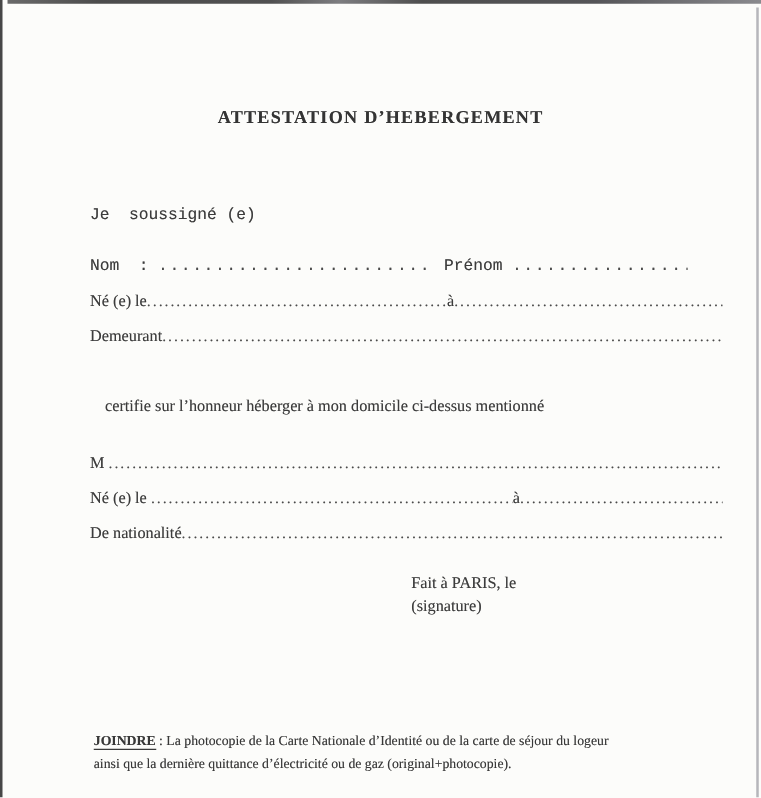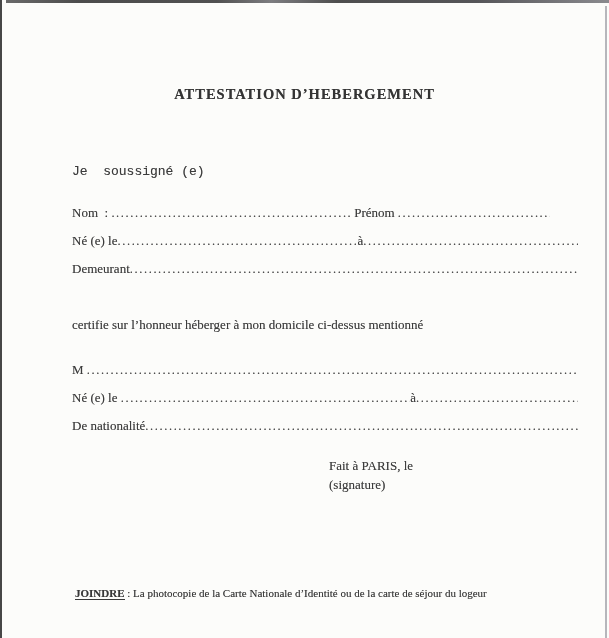--- a/index.html
+++ b/index.html
@@ -91,40 +91,40 @@
 <body>
 
 <div class="scan-edge-top"></div>
 <div class="scan-edge-left"></div>
 <div class="scan-edge-right"></div>
 
 <div class="doc-title">ATTESTATION D’HEBERGEMENT</div>
 
 <div class="text-line" style="left:72px; top:164px;font-family:Liberation Mono, monospace;">Je  soussigné (e)</div>
 
-<div class="form-line" style="top:205px; width:478px;">
+<div class="form-line" style="top:205px; width:478px;font-family:Liberation Mono, monospace;">
   <span class="lbl">Nom  : </span>
   <span class="dots" style="flex-grow:233;">........................................................................................................................................................................................................</span>
   <span class="lbl"> Prénom </span>
   <span class="dots" style="flex-grow:148;">........................................................................................................................................................................................................</span>
 </div>
 
 <div class="form-line" style="top:233px;">
   <span class="lbl">Né (e) le</span>
   <span class="dots" style="flex-grow:236;">........................................................................................................................................................................................................</span>
   <span class="lbl">à</span>
   <span class="dots" style="flex-grow:211;">........................................................................................................................................................................................................</span>
 </div>
 
 <div class="form-line" style="top:261px;text-align:right;">
   <span class="lbl">Demeurant</span>
   <span class="dots">........................................................................................................................................................................................................</span>
 </div>
 
-<div class="text-line" style="left:72px; top:317px;">certifie sur l’honneur héberger à mon domicile ci-dessus mentionné</div>
+<div class="text-line" style="left:84px; top:317px;">certifie sur l’honneur héberger à mon domicile ci-dessus mentionné</div>
 
 <div class="form-line" style="top:362px;">
   <span class="lbl">M </span>
   <span class="dots">........................................................................................................................................................................................................</span>
 </div>
 
 <div class="form-line" style="top:390px;">
   <span class="lbl">Né (e) le </span>
   <span class="dots" style="flex-grow:286;">........................................................................................................................................................................................................</span>
   <span class="lbl">à</span>
@@ -134,13 +134,14 @@
 <div class="form-line" style="top:418px;text-align:center;">
   <span class="lbl">De nationalité</span>
   <span class="dots">........................................................................................................................................................................................................</span>
 </div>
 
 <div class="text-line" style="left:329px; top:458px;">Fait à PARIS, le</div>
 <div class="text-line" style="left:329px; top:477px;">(signature)</div>
 
 <div class="note-block">
   <span class="joindre">JOINDRE</span><span class="pre"> : La photocopie de la Carte Nationale d’Identité ou de la carte de séjour du logeur</span><br>
+  <span class="pre">ainsi que la dernière quittance d’électricité ou de gaz (original+photocopie).</span>
 </div>
 
 </body></html>

